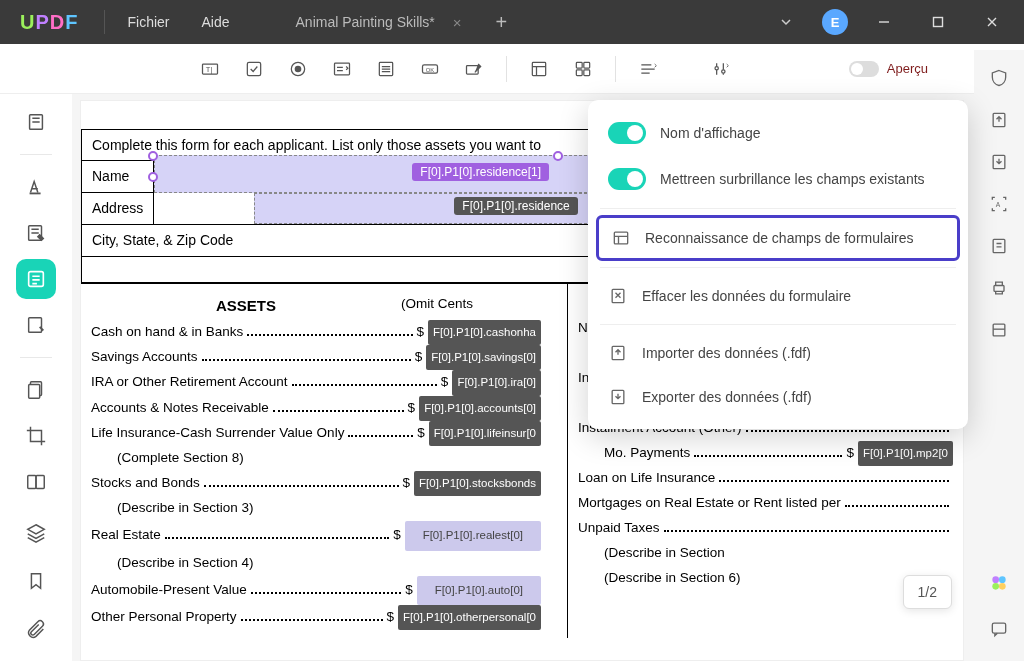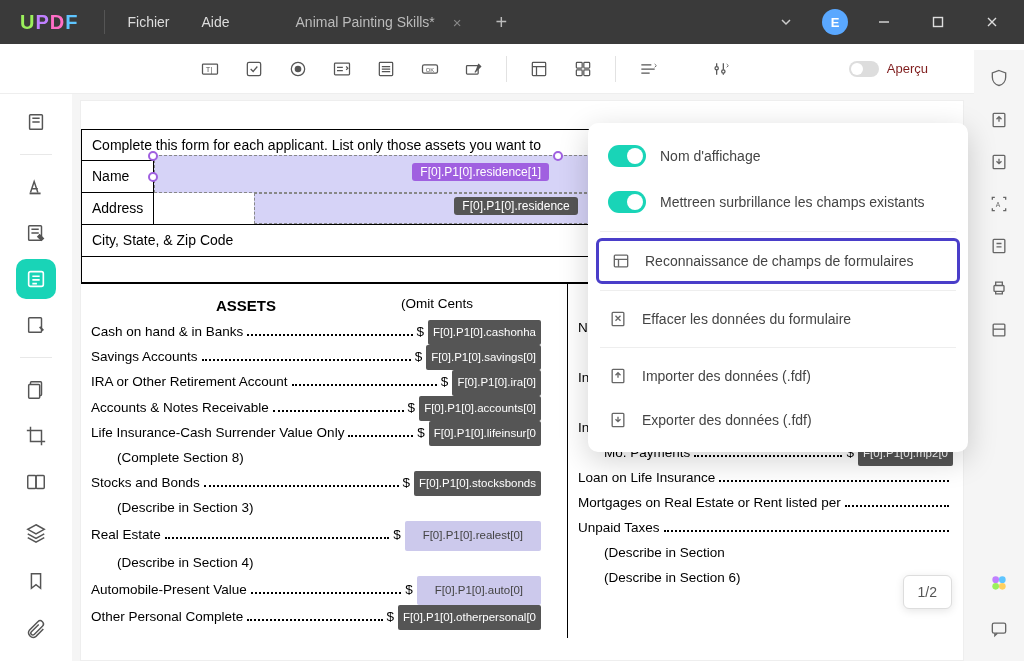--- a/index.html
+++ b/index.html
@@ -63,21 +63,21 @@
 .dotted-row .label { white-space: nowrap; }
 .dotted-row .dots { flex: 1; border-bottom: 2px dotted #000; margin: 0 4px 3px; min-width: 8px; }
 .dotted-row .dollar { margin-right: 4px; }
 .dotted-row .tag-inline { background: #555; color: #fff; font-size: 11.5px; padding: 2px 5px; border-radius: 2px; white-space: nowrap; }
 .dotted-row .tag-inline.light { background: #ccc9ec; color: #444; padding: 4px 18px; }
 .indent { padding-left: 26px; }
 .two-col { display: flex; gap: 16px; }
 .col { flex: 1; }
 
 
-.dropdown { position: absolute; top: 100px; right: 56px; width: 380px; background: #fff; border-radius: 10px; box-shadow: 0 8px 30px rgba(0,0,0,0.18); padding: 10px 0; z-index: 100; margin-top: 23px; }
+.dropdown { position: absolute; top: 100px; right: 56px; width: 380px; background: #fff; border-radius: 10px; box-shadow: 0 8px 30px rgba(0,0,0,0.18); padding: 10px 0; z-index: 100; }
 .menu-row { display: flex; align-items: center; padding: 12px 20px; gap: 14px; font-size: 14px; color: #444; cursor: pointer; }
 .menu-row.highlighted { border: 3px solid #4a3ec9; border-radius: 6px; margin: 0 8px; padding: 10px 12px; }
 .switch { width: 38px; height: 22px; border-radius: 12px; background: #19d4b7; position: relative; flex-shrink: 0; }
 .switch::after { content: ''; position: absolute; width: 16px; height: 16px; background: #fff; border-radius: 50%; top: 3px; right: 3px; }
 .menu-icon { width: 20px; height: 20px; flex-shrink: 0; color: #666; }
 .menu-icon svg { width: 100%; height: 100%; }
 .menu-sep { height: 1px; background: #eee; margin: 6px 12px; }
 
 
 .page-indicator { position: absolute; right: 72px; bottom: 52px; background: #fff; border: 1px solid #ddd; border-radius: 6px; padding: 8px 14px; font-size: 14px; color: #555; z-index: 50; box-shadow: 0 2px 8px rgba(0,0,0,0.1); }
@@ -430,21 +430,21 @@
             <div class="dotted-row indent">
               <span class="label">(Describe in Section 4)</span>
             </div>
             <div class="dotted-row">
               <span class="label">Automobile-Present Value</span>
               <span class="dots"></span>
               <span class="dollar">$</span>
               <span class="tag-inline light">F[0].P1[0].auto[0]</span>
             </div>
             <div class="dotted-row">
-              <span class="label">Other Personal Complete</span>
+              <span class="label">Other Personal Property</span>
               <span class="dots"></span>
               <span class="dollar">$</span>
               <span class="tag-inline">F[0].P1[0].otherpersonal[0</span>
             </div>
           </div>
       </div>
       <div class="col assets-body" style="border-left:1px solid #000; padding-top:32px">
         <div id="assets-right">
             <div class="dotted-row">
               <span class="label">Notes Payable to Banks and Others</span>

